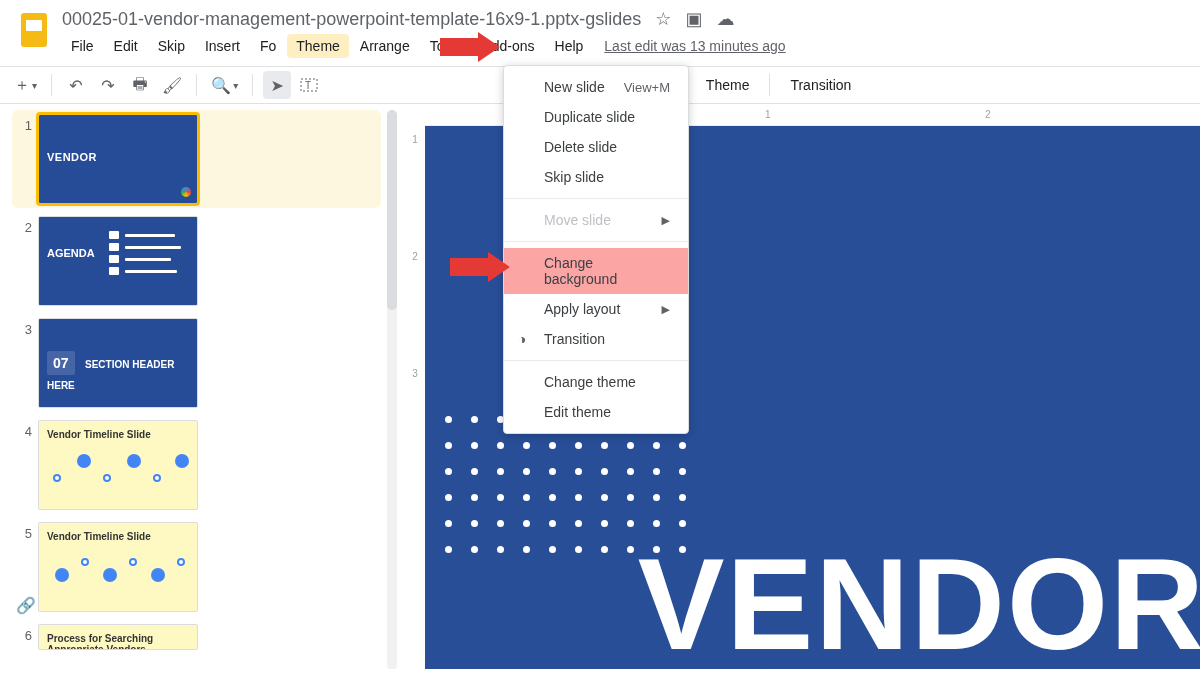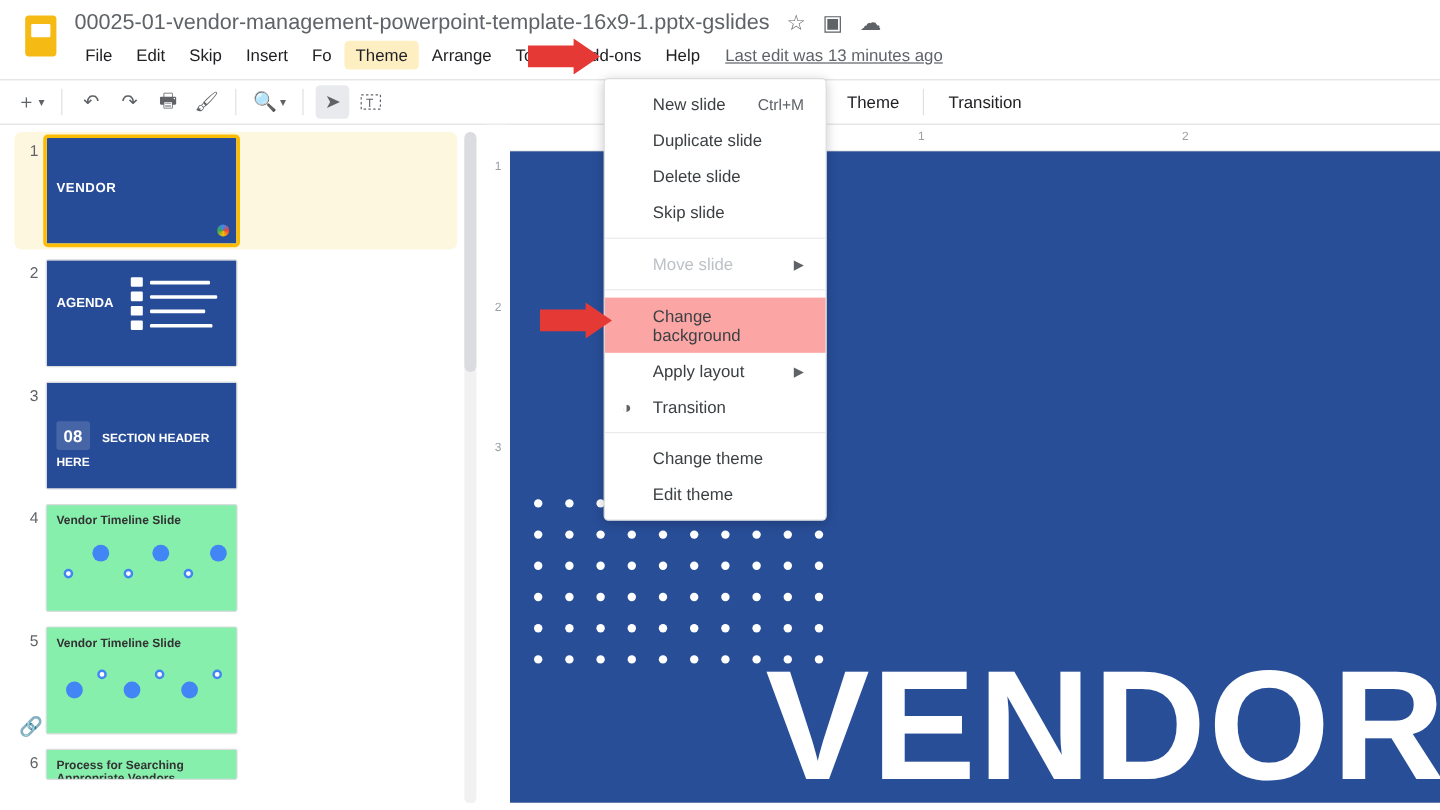--- a/index.html
+++ b/index.html
@@ -4,41 +4,41 @@
 <style>
   * { box-sizing: border-box; margin: 0; padding: 0; font-family: Arial, "Helvetica Neue", sans-serif; }
   body { background: #fff; width: 1200px; height: 675px; overflow: hidden; color: #3c4043; }
 
   
   .header { display: flex; align-items: flex-start; padding: 8px 14px 0 14px; }
   .logo { width: 40px; height: 40px; display: flex; align-items: center; justify-content: center; margin-right: 8px; margin-top: 2px; }
   .logo-inner { width: 26px; height: 34px; background: #f5ba14; border-radius: 3px; position: relative; }
   .logo-inner::after { content:""; position:absolute; top:7px; left:5px; width:16px; height:11px; background:#fff; border-radius:1px; }
   .header-text { flex:1; }
-  .title-row { display:flex; align-items:flex-start; gap:14px; }
+  .title-row { display:flex; align-items:center; gap:14px; }
   .doc-title { font-size: 18px; color:#5f6368; letter-spacing:0px; }
   .title-icons { display:flex; gap:14px; color:#5f6368; font-size:18px; }
   .menubar { display:flex; gap:2px; margin-top:4px; align-items:center; }
   .menu-item { font-size:14px; color:#202124; padding:4px 9px; border-radius:4px; cursor:pointer; }
   .menu-item.highlight { background:#feefc3; }
   .last-edit { font-size:14px; color:#5f6368; text-decoration:underline; margin-left:10px; cursor:pointer; }
 
   .toolbar-wrap { border-top:1px solid #e0e0e0; border-bottom:1px solid #e0e0e0; margin-top:8px; padding:4px 10px; display:flex; align-items:center; gap:4px; }
   .tbtn { min-width:28px; height:28px; display:flex; align-items:center; justify-content:center; color:#5f6368; font-size:16px; border-radius:4px; cursor:pointer; padding:0 4px; }
   .tbtn.sel { background:#e8eaed; }
   .tsep { width:1px; height:22px; background:#e0e0e0; margin:0 6px; }
   .tlabel { font-size:14px; color:#202124; padding:4px 10px; cursor:pointer; }
   .tlabel .dd { font-size:10px; margin-left:3px; color:#5f6368; }
 
   
   .main { display:flex; height: calc(675px - 110px); }
   .thumb-col { width:405px; padding:6px 8px 6px 12px; overflow:hidden; }
   .thumb-row { display:flex; align-items:flex-start; margin-bottom:12px; }
   .thumb-num { width:20px; text-align:right; font-size:13px; color:#5f6368; padding-top:4px; margin-right:6px; }
-  .thumb { width:160px; height:90px; border:1px solid #dadce0; border-radius:2px; background:#86efac; position:relative; overflow:hidden; }
+  .thumb { width:160px; height:90px; border:1px solid #dadce0; border-radius:2px; background:#fef9c3; position:relative; overflow:hidden; }
   .thumb.selected { outline:3px solid #fbbc04; outline-offset:-1px; background:#fef7e0; }
   .thumb-row.sel-row { background:#fef7e0; border-radius:6px; padding:4px 0; margin-bottom:8px; }
   .thumb-blue { background:linear-gradient(rgba(30,70,150,0.92),rgba(30,70,150,0.92)), #88a; background-size:cover; color:#fff; width:100%; height:100%; padding:8px; }
   .thumb-blue .t1 { font-size:11px; font-weight:800; letter-spacing:0.5px; margin-top:28px; }
   .thumb-blue .t2 { font-size:13px; font-weight:700; letter-spacing:0.5px;margin-top:48px; }
   .thumb-blue .dot { position:absolute; bottom:6px; right:6px; width:10px; height:10px; border-radius:50%; background:conic-gradient(#4285f4,#ea4335,#fbbc04,#34a853,#4285f4); }
   .thumb-agenda .ag { display:flex; align-items:center; gap:6px; margin:4px 0; }
   .thumb-agenda .sq { width:10px; height:8px; background:#fff; border-radius:1px; }
   .thumb-agenda .ln { height:3px; background:#fff; border-radius:1px; }
   .thumb-agenda .lbl { font-size:11px; font-weight:800; margin-top:22px; }
@@ -178,21 +178,21 @@
             </div>
             <div class="lbl">AGENDA</div>
           </div>
         </div>
       </div>
 
       <div class="thumb-row">
         <div class="thumb-num">3</div>
         <div class="thumb">
           <div class="thumb-blue thumb-sect">
-            <span class="num">08</span>
+            <span class="num">07</span>
             <span class="sh">SECTION HEADER HERE</span>
           </div>
         </div>
       </div>
 
       <div class="thumb-row">
         <div class="thumb-num">4</div>
         <div class="thumb">
           <div class="thumb-white">
             <div class="hdr">Vendor Timeline Slide</div>
@@ -326,21 +326,21 @@
         </div>
         <div class="big-text">VENDOR</div>
       </div>
     </div>
   </div>
 </div>
 
 <div class="dropdown">
   <div class="dd-item">
     <span>New slide</span>
-    <span class="shortcut">Ctrl+M</span>
+    <span class="shortcut">View+M</span>
   </div>
   <div class="dd-item">
     <span>Duplicate slide</span>
   </div>
   <div class="dd-item">
     <span>Delete slide</span>
   </div>
   <div class="dd-item">
     <span>Skip slide</span>
   </div>

